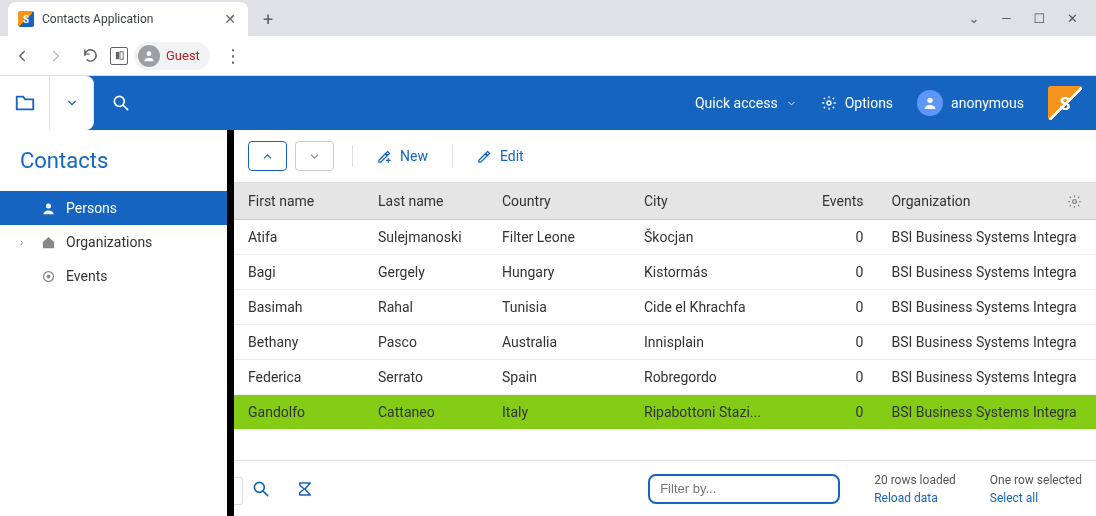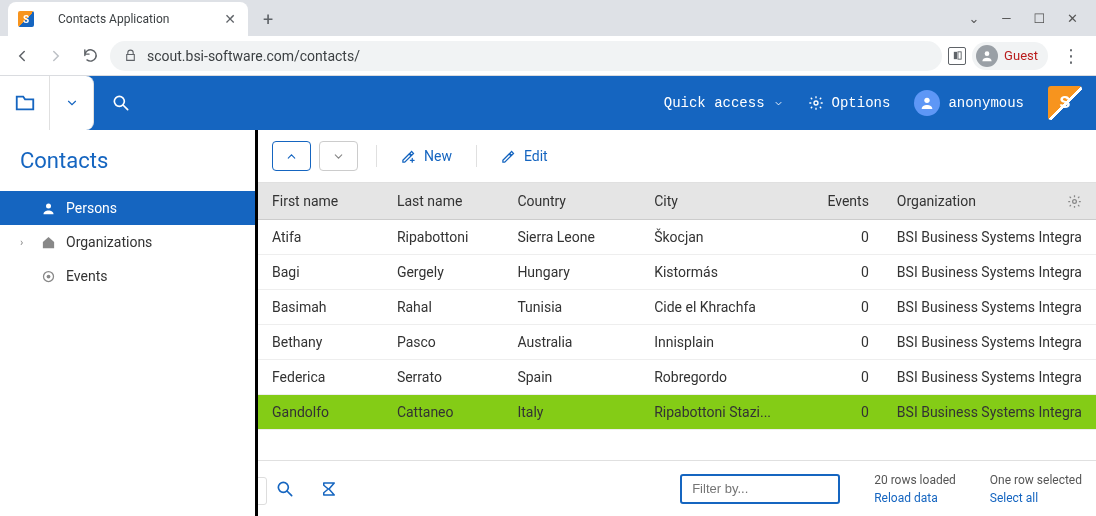--- a/index.html
+++ b/index.html
@@ -3,21 +3,21 @@
   <meta charset="utf-8">
   <style>
     * { box-sizing: border-box; margin: 0; padding: 0; }
     body { font-family: -apple-system, BlinkMacSystemFont, "Segoe UI", Roboto, Arial, sans-serif; font-size: 13px; color: #333; background: #fff; width: 1096px; height: 516px; overflow: hidden; }
 
     
     .browser-chrome { background: #dee1e6; }
     .tab-strip { height: 36px; display: flex; align-items: flex-end; padding-left: 8px; }
     .tab { background: #fff; height: 34px; width: 240px; border-radius: 8px 8px 0 0; display: flex; align-items: center; padding: 0 10px; gap: 8px; }
     .tab-favicon { width: 16px; height: 16px; background: linear-gradient(135deg,#f7941e 0%,#f7941e 50%,#1565c0 50%,#1565c0 100%); border-radius: 2px; display:flex; align-items:center; justify-content:center; color:#fff; font-size:10px; font-weight:bold;}
-    .tab-title { flex: 1; font-size: 12px; color: #3c4043; white-space: nowrap; overflow: hidden; text-overflow: ellipsis; margin-left: 16px; }
+    .tab-title { flex: 1; font-size: 12px; color: #3c4043; white-space: nowrap; overflow: hidden; text-overflow: ellipsis; }
     .tab-close { width: 16px; height: 16px; display: flex; align-items: center; justify-content: center; color: #5f6368; font-size: 14px; }
     .new-tab { width: 28px; height: 28px; display: flex; align-items: center; justify-content: center; color: #5f6368; font-size: 18px; margin-left: 6px; margin-bottom: 3px; }
     .window-controls { margin-left: auto; display: flex; gap: 22px; padding-right: 18px; align-items: center; height: 36px; }
     .window-controls span { color: #555; font-size: 13px; }
 
     .addr-bar { background: #fff; height: 40px; display: flex; align-items: center; padding: 0 8px; gap: 6px; border-bottom: 1px solid #dadce0; }
     .nav-btn { width: 28px; height: 28px; display: flex; align-items: center; justify-content: center; color: #5f6368; border-radius: 50%; }
     .nav-btn.disabled { color: #bdc1c6; }
     .url-box { flex: 1; height: 30px; background: #f1f3f4; border-radius: 15px; display: flex; align-items: center; padding: 0 14px; gap: 10px; color: #3c4043; font-size: 14px; }
     .lock { color: #5f6368; font-size: 12px; }
@@ -26,28 +26,28 @@
     .guest-avatar { width: 22px; height: 22px; border-radius: 50%; background: #9aa0a6; display: flex; align-items: center; justify-content: center; color: #fff; }
     .kebab { font-size: 18px; color: #5f6368; padding: 0 8px; }
 
     
     .app-header { height: 54px; background: #1565c0; display: flex; align-items: stretch; color: #fff; }
     .hdr-left { display: flex; }
     .hdr-btn { width: 50px; display: flex; align-items: center; justify-content: center; background: #fff; color: #1565c0; border-right: 1px solid #e0e0e0; }
     .hdr-btn.chev { width: 44px; border-top-right-radius: 8px; border-bottom-right-radius: 8px; }
     .hdr-btn.folder { border-top-left-radius: 0; }
     .hdr-search { width: 54px; display: flex; align-items: center; justify-content: center; color: #fff; }
-    .hdr-right { margin-left: auto; display: flex; align-items: center; gap: 24px; padding-right: 14px; font-family: Liberation Mono, monospace; }
+    .hdr-right { margin-left: auto; display: flex; align-items: center; gap: 24px; padding-right: 14px; }
     .hdr-link { display: flex; align-items: center; gap: 8px; font-size: 14px; }
     .hdr-avatar { width: 26px; height: 26px; border-radius: 50%; background: #5e97f6; display: flex; align-items: center; justify-content: center; }
     .hdr-logo { width: 34px; height: 34px; background: linear-gradient(135deg,#f7941e 0%,#f7941e 50%,#fff 50%,#fff 55%,#1565c0 55%); border-radius: 3px; display:flex; align-items:center; justify-content:center; color:#fff; font-weight:bold; font-size:18px; }
 
     
     .content { display: flex; height: calc(516px - 36px - 40px - 54px); }
-    .sidebar { width: 258px; border-right: 3px solid #000000; display: flex; flex-direction: column; }
+    .sidebar { width: 234px; border-right: 7px solid #000000; display: flex; flex-direction: column; }
     .sidebar-title { font-size: 22px; color: #1565c0; padding: 18px 20px 12px; }
     .nav-list { padding-top: 6px; }
     .nav-item { height: 34px; display: flex; align-items: center; padding: 0 20px; gap: 10px; font-size: 14px; color: #333; }
     .nav-item.active { background: #1565c0; color: #fff; }
     .nav-item .arrow { width: 10px; font-size: 11px; color: #888; }
     .nav-item.active .arrow { color: #fff; }
     .nav-icon { width: 16px; display: flex; justify-content: center; color: #888; }
     .nav-item.active .nav-icon { color: #fff; }
 
     .main { flex: 1; display: flex; flex-direction: column; position: relative; overflow: hidden; }
@@ -61,21 +61,21 @@
     table { width: 100%; border-collapse: collapse; font-size: 14px; }
     th { text-align: left; font-weight: 400; color: #333; padding: 10px 14px; border-bottom: 1px solid #ccc; background: #e5e5e5; white-space: nowrap; }
     th.right, td.right { text-align: right; }
     td { padding: 9px 14px; border-bottom: 1px solid #eee; white-space: nowrap; overflow: hidden; text-overflow: ellipsis; }
     .gear-col { width: 32px; text-align: center; color: #888; }
     tr.highlight td { background: #84cc16; }
 
     .footer { height: 56px; border-top: 1px solid #e0e0e0; display: flex; align-items: center; padding: 0 14px; gap: 18px; background: #fff; position: relative; }
     .footer-collapse { position: absolute; left: -13px; top: 16px; width: 22px; height: 28px; border: 1px solid #ddd; background: #fff; border-radius: 3px; display: flex; align-items: center; justify-content: center; color: #888; font-size: 11px; }
     .footer-icon { color: #1565c0; width: 26px; display: flex; justify-content: center; }
-    .filter-input { width: 160px; height: 30px; border: 2px solid #1565c0; border-radius: 3px; padding: 0 10px; font-size: 13px; color: #888; outline: none; margin-left: auto; }
+    .filter-input { width: 192px; height: 30px; border: 2px solid #1565c0; border-radius: 8px; padding: 0 10px; font-size: 13px; color: #888; outline: none; margin-left: auto; }
     .footer-info { display: flex; flex-direction: column; gap: 4px; font-size: 12px; margin-left: 16px; }
     .footer-info .top { color: #555; }
     .footer-info .link { color: #1565c0; }
 
     svg { display: block; }
   </style>
 </head>
 <body>
 
 <div class="browser-chrome">
@@ -101,28 +101,20 @@
     </div>
     <div class="nav-btn disabled">
       <svg width="18" height="18" viewBox="0 0 24 24">
           <path d="M9 6l6 6-6 6" stroke="#bdc1c6" stroke-width="2" fill="none" stroke-linecap="round"></path>
         </svg>
     </div>
     <div class="nav-btn">
       <svg width="17" height="17" viewBox="0 0 24 24">
           <path d="M4 12a8 8 0 1 1 3 6.2M4 4v6h6" stroke="#5f6368" stroke-width="2" fill="none" stroke-linecap="round"></path>
         </svg>
-    </div>
-    <div class="url-box">
-      <span class="lock">
-        <svg width="13" height="13" viewBox="0 0 24 24">
-            <path d="M7 10V7a5 5 0 0 1 10 0v3m-12 0h14v11H5z" stroke="#5f6368" stroke-width="2" fill="none"></path>
-          </svg>
-      </span>
-      <span>scout.bsi-software.com/contacts/</span>
     </div>
     <div class="ext">
       <svg width="11" height="11" viewBox="0 0 24 24">
           <rect x="4" y="4" width="7" height="16" fill="#5f6368"></rect>
           <rect x="13" y="4" width="7" height="16" fill="none" stroke="#5f6368" stroke-width="2"></rect>
         </svg>
     </div>
     <div class="guest-chip">
       <div class="guest-avatar">
         <svg width="14" height="14" viewBox="0 0 24 24">
@@ -266,22 +258,22 @@
               <svg width="15" height="15" viewBox="0 0 24 24">
                   <circle cx="12" cy="12" r="3" stroke="#888" stroke-width="2" fill="none"></circle>
                   <path d="M12 2v3M12 19v3M4.2 4.2l2.1 2.1M17.7 17.7l2.1 2.1M2 12h3M19 12h3M4.2 19.8l2.1-2.1M17.7 6.3l2.1-2.1" stroke="#888" stroke-width="2"></path>
                 </svg>
             </th>
           </tr>
         </thead>
         <tbody id="table-body">
             <tr>
               <td>Atifa</td>
-              <td>Ripabottoni</td>
-              <td>Sierra Leone</td>
+              <td>Sulejmanoski</td>
+              <td>Filter Leone</td>
               <td>Škocjan</td>
               <td class="right">0</td>
               <td colspan="2">BSI Business Systems Integra</td>
             </tr>
             <tr>
               <td>Bagi</td>
               <td>Gergely</td>
               <td>Hungary</td>
               <td>Kistormás</td>
               <td class="right">0</td>

